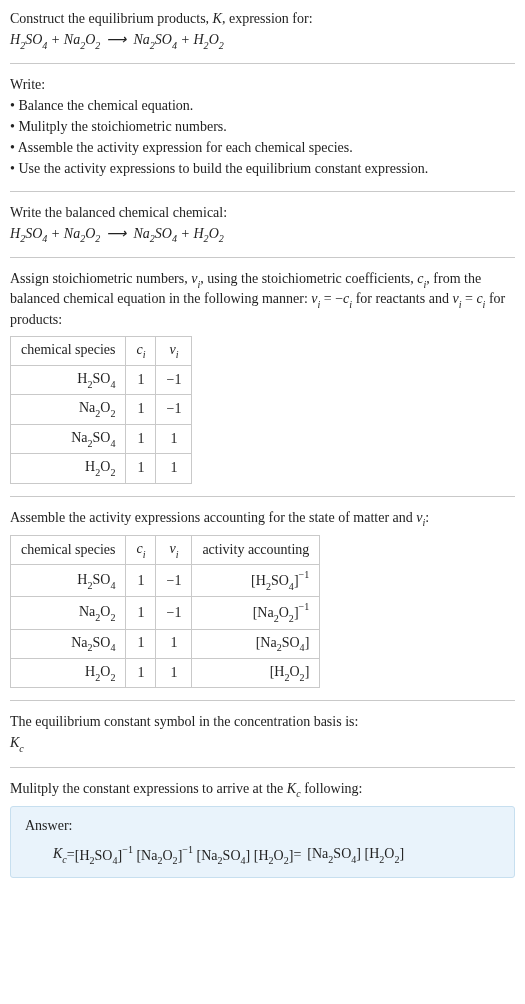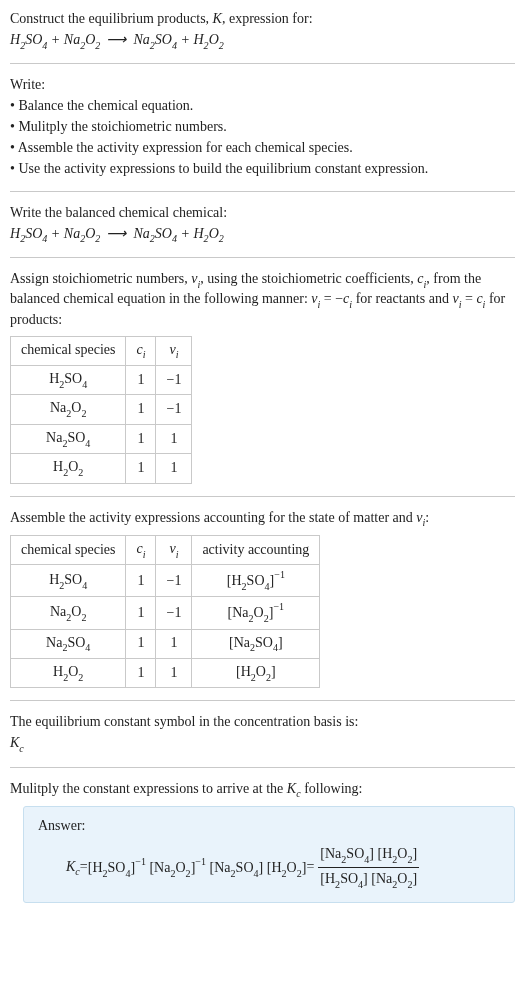--- a/index.html
+++ b/index.html
@@ -22,45 +22,44 @@
   .sup { font-size: 0.72em; vertical-align: super; position: relative; top: -0.1em; }
   .ital { font-style: italic; }
   .arrow { padding: 0 6px; letter-spacing: 1px; }
   table.data {
     border-collapse: collapse;
     margin-top: 6px;
   }
   table.data th, table.data td {
     border: 1px solid #c9c9c9;
     padding: 4px 10px;
-    text-align: center;
+    text-align: right;
     font-weight: normal;
     white-space: nowrap;
   }
   table.data th { background: #fff; }
-  table.data td.c, table.data th.c { }
+  table.data td.c, table.data th.c { text-align: center; }
   .answer {
     background: #e9f3fb;
     border: 1px solid #c7dfef;
     border-radius: 3px;
     padding: 10px 14px;
     margin-top: 6px;
-    margin-left: 13px;
   }
   .answer .lbl { font-size: 14px; margin-bottom: 8px; }
   .kc-row {
     display: flex;
     align-items: center;
     flex-wrap: nowrap;
     padding-left: 28px;
     white-space: nowrap;
   }
   .frac {
     display: inline-flex;
-    flex-direction: column;
+    flex-direction: row;
     align-items: center;
     margin-left: 4px;
     vertical-align: middle;
   }
   .frac .num, .frac .den {
     padding: 1px 2px;
     white-space: nowrap;
   }
   .frac .bar {
     width: 100%;
@@ -188,16 +187,15 @@
 <div class="answer">
   <div class="lbl">Answer:</div>
   <div class="kc-row">
     <span><span class="ital">K</span><span class="sub ital">c</span></span>
     <span> = </span>
     <span>[<span>H</span><span class="sub">2</span><span>SO</span><span class="sub">4</span>]<span class="sup">−1</span>&nbsp;[<span>Na</span><span class="sub">2</span><span>O</span><span class="sub">2</span>]<span class="sup">−1</span>&nbsp;[<span>Na</span><span class="sub">2</span><span>SO</span><span class="sub">4</span>]&nbsp;[<span>H</span><span class="sub">2</span><span>O</span><span class="sub">2</span>]</span>
     <span> = </span>
     <span class="frac">
       <span class="num">[<span>Na</span><span class="sub">2</span><span>SO</span><span class="sub">4</span>]&nbsp;[<span>H</span><span class="sub">2</span><span>O</span><span class="sub">2</span>]</span>
       <span class="bar"></span>
-      <span class="den">[<span>H</span><span class="sub">2</span><span>SO</span><span class="sub">4</span>]&nbsp;[<span>Na</span><span class="sub">2</span><span>O</span><span class="sub">2</span>]</span>
     </span>
   </div>
 </div>
 
 </body></html>

